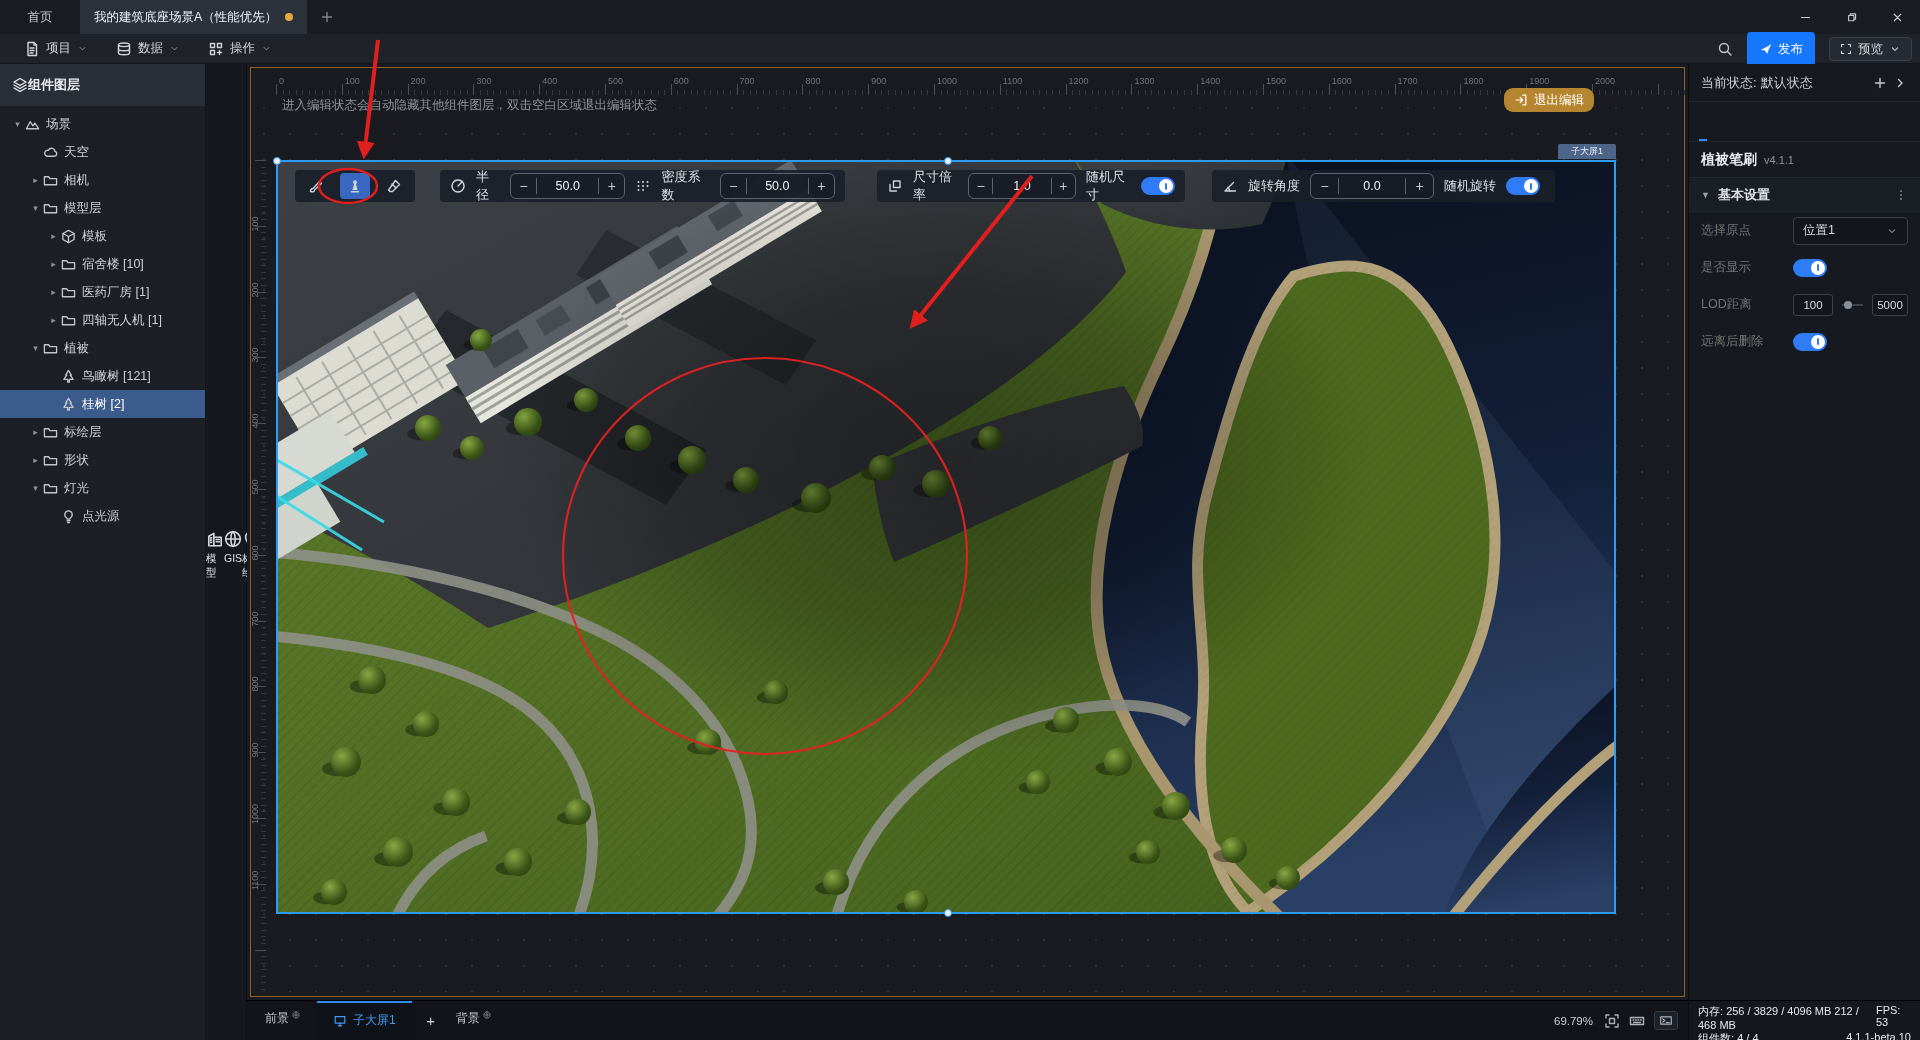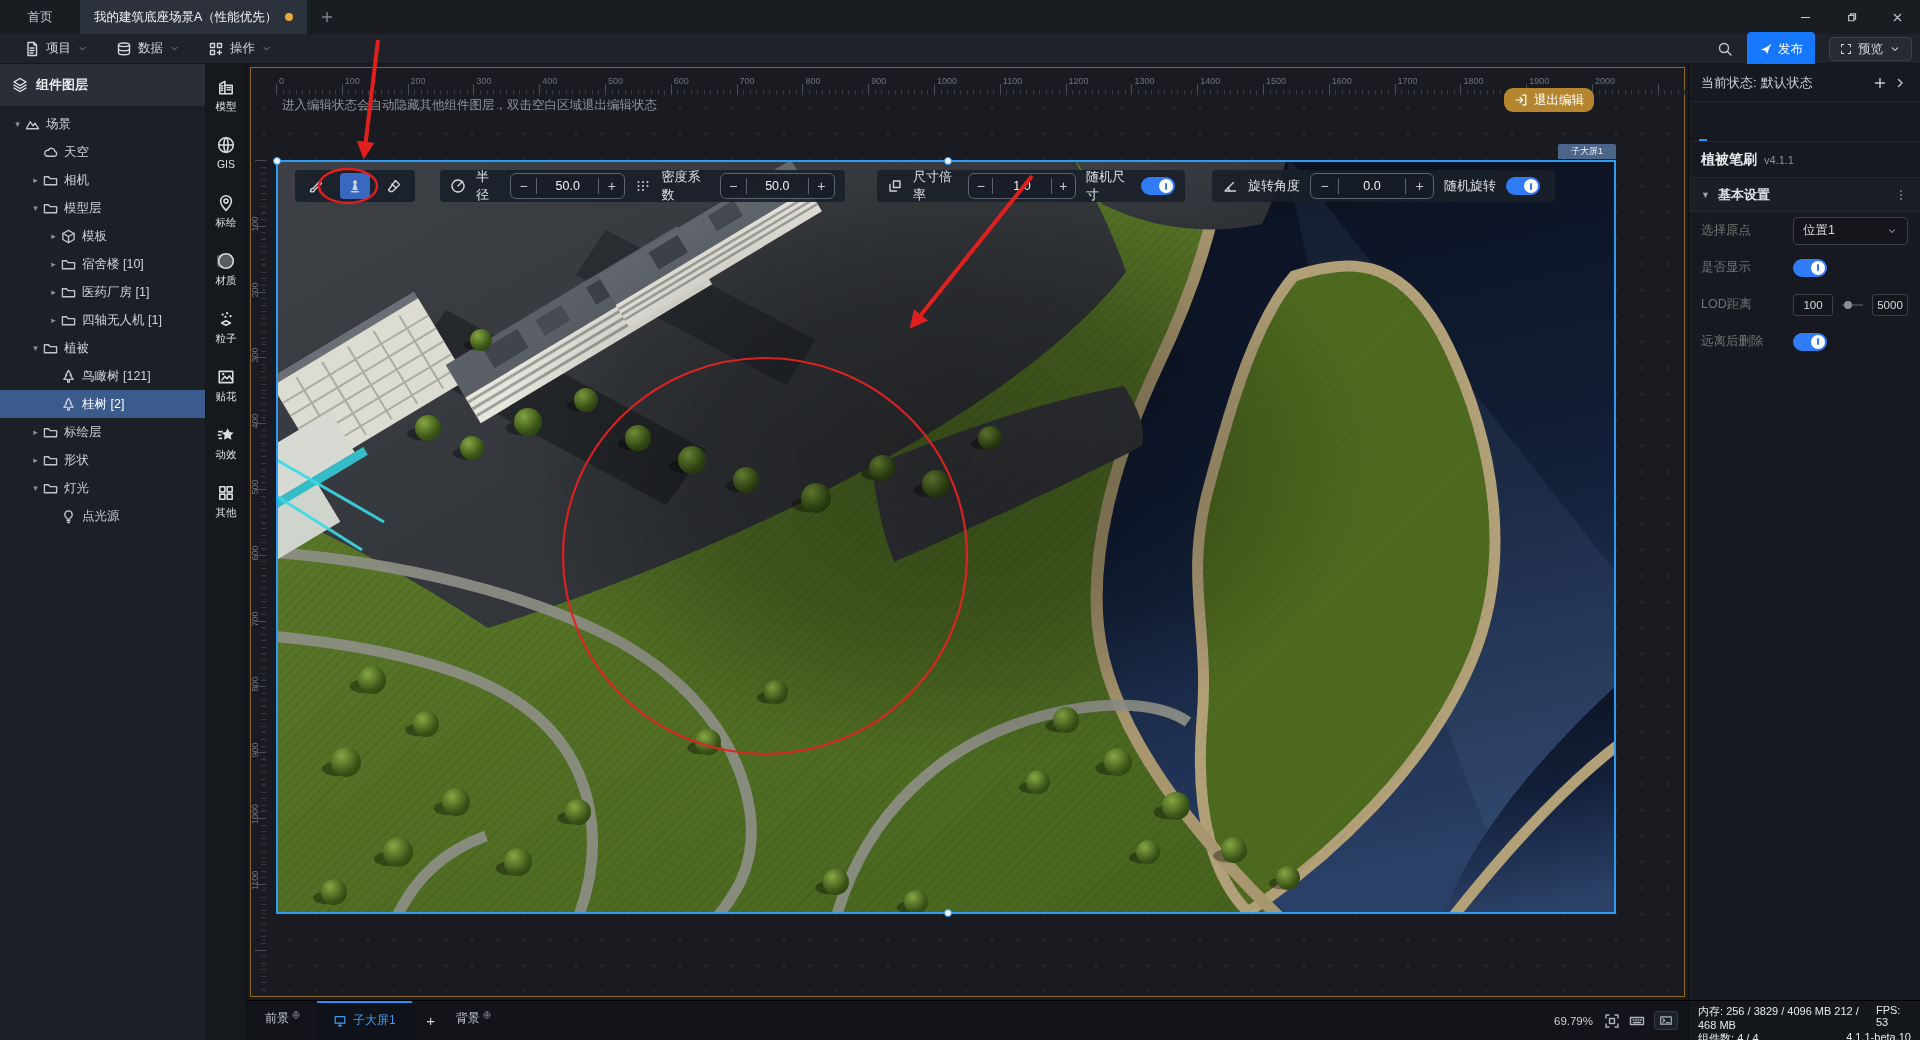--- a/index.html
+++ b/index.html
@@ -23,28 +23,28 @@
   .menu-right { position:absolute; right:8px; top:0; height:30px; display:flex; align-items:center; gap:14px; }
   .search-btn { width:20px; height:20px; color:#c6cad0; }
   .btn-publish { background:#1677ff; color:#fff; border-radius:4px; height:35px; display:flex; align-items:center; gap:6px; padding:0 12px; font-size:12.5px; }
   .btn-publish i.ic{ width:13px; height:13px; }
   .btn-preview { background:#262b33; border:1px solid #3a404a; color:#d7dade; border-radius:4px; height:24px; display:flex; align-items:center; gap:6px; padding:0 10px; font-size:12.5px; }
   .btn-preview i.ic{ width:12px; height:12px; }
   
   .main { display:flex; height:976px; }
   
   .layers { width:206px; background:#1c2026; border-right:1px solid #121418; display:flex; flex-direction:column; }
-  .layers-head { height:42px; flex:none; background:#2a2f37; display:flex; align-items:center; gap:8px; padding:0 12px; font-size:13px; font-weight:bold; color:#e8eaee; }
+  .layers-head { height:42px; flex:none; background:#2a2f37; display:flex; align-items:center; padding:0 12px; font-size:13px; font-weight:bold; color:#e8eaee; }
   .tree { padding-top:4px; }
   .trow { height:28px; display:flex; align-items:center; font-size:12.5px; color:#ced2d8; cursor:default; }
   .trow.selected { background:#3a5b8c; color:#fff; }
   .trow .arr { width:15px; font-size:9px; color:#8a9199; text-align:center; flex:none; }
   .trow i.ic { width:15px; height:15px; margin-right:6px; color:#c2c7cd; }
   
-  .rail { width:41px; background:#15181d; border-right:1px solid #0c0e11; padding-top:14px; display:flex; flex-direction:column; align-items:center; }
+  .rail { width:41px; background:#15181d; border-right:1px solid #0c0e11; padding-top:14px; display:flex; align-items:center; }
   .rail-item { height:58px; display:flex; flex-direction:column; align-items:center; gap:4px; width:100%; }
   .rail-item i.ic { width:18px; height:18px; color:#d8dbe0; }
   .rail-item span { font-size:10.5px; color:#dee1e5; }
   
   .center { flex:1; position:relative; background:#191b20; }
   .canvas-area { position:absolute; left:0; right:0; top:0; bottom:40px; overflow:hidden; }
   .edit-frame { position:absolute; inset:3px; border:1px solid #8a6526; }
   .dots { position:absolute; left:4px; right:4px; top:31px; bottom:8px;
     background-image:radial-gradient(#2d3139 1.2px, transparent 1.4px); background-size:26px 26px; }
   .top-ruler { position:absolute; left:3px; right:3px; top:11px; height:20px;

